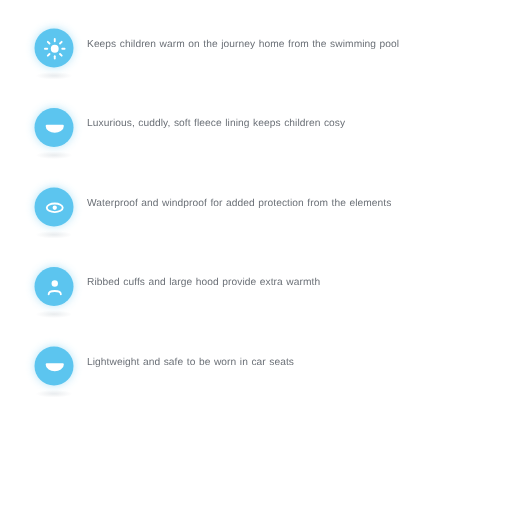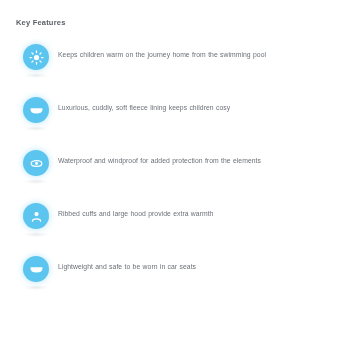--- a/index.html
+++ b/index.html
@@ -91,21 +91,20 @@
     padding-right: 24px;
     letter-spacing: 0.05px;
     word-spacing: 0.4px;
   }
 </style>
 </head>
 <body>
 
 <div class="card">
 
-  <div class="panel-title">Key Features</div>
 
   <ul class="features-list">
 
     <li class="feature-row">
       <span class="icon-wrap">
         <span class="icon-circle">
           <svg viewBox="0 0 24 24" fill="none" stroke="#ffffff" stroke-width="2" stroke-linecap="round" stroke-linejoin="round">
             <circle cx="12" cy="12" r="4.2" fill="#ffffff" stroke="none"></circle>
             <line x1="12" y1="1.5" x2="12" y2="4"></line>
             <line x1="12" y1="20" x2="12" y2="22.5"></line>

